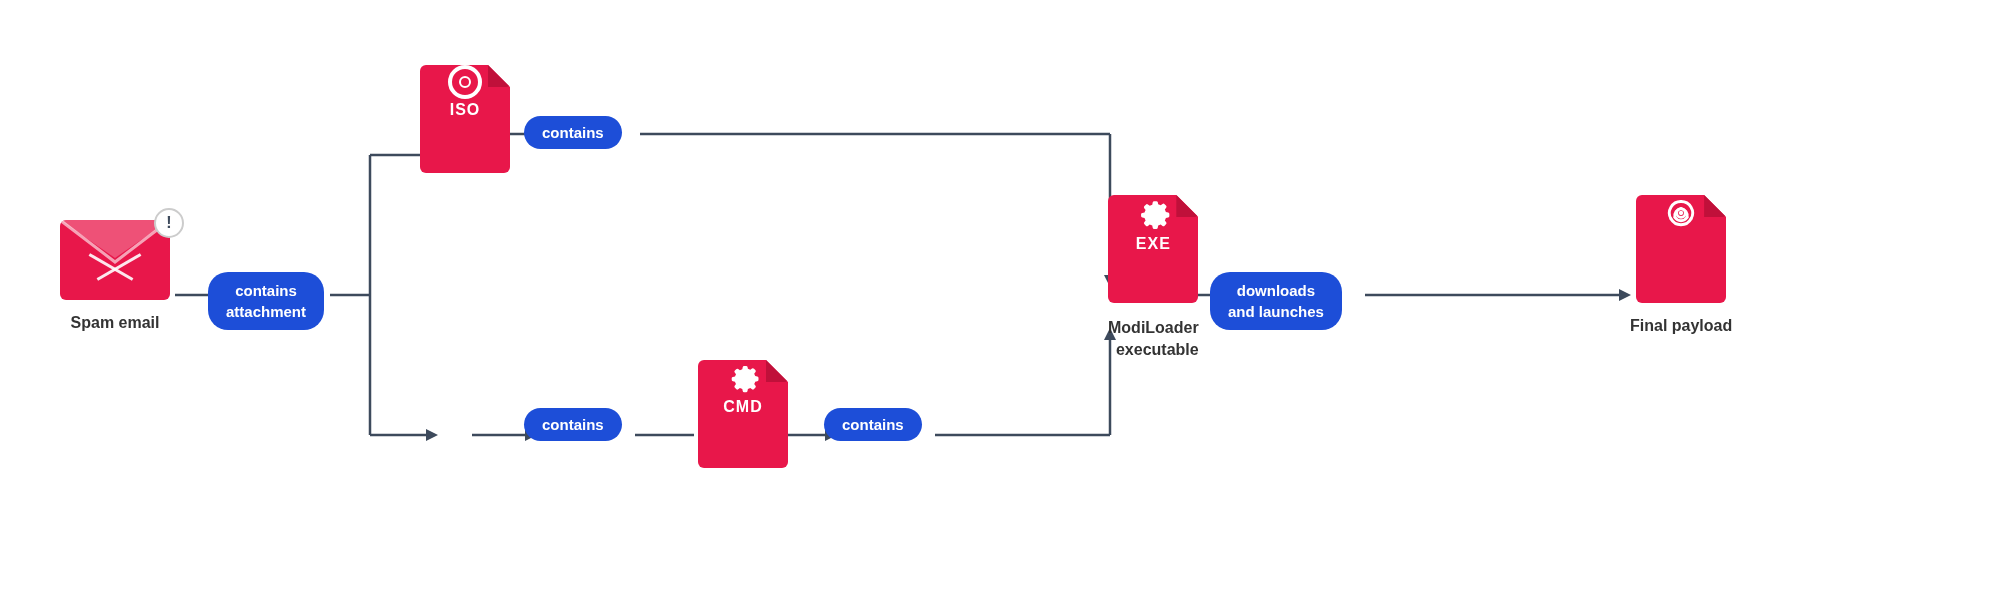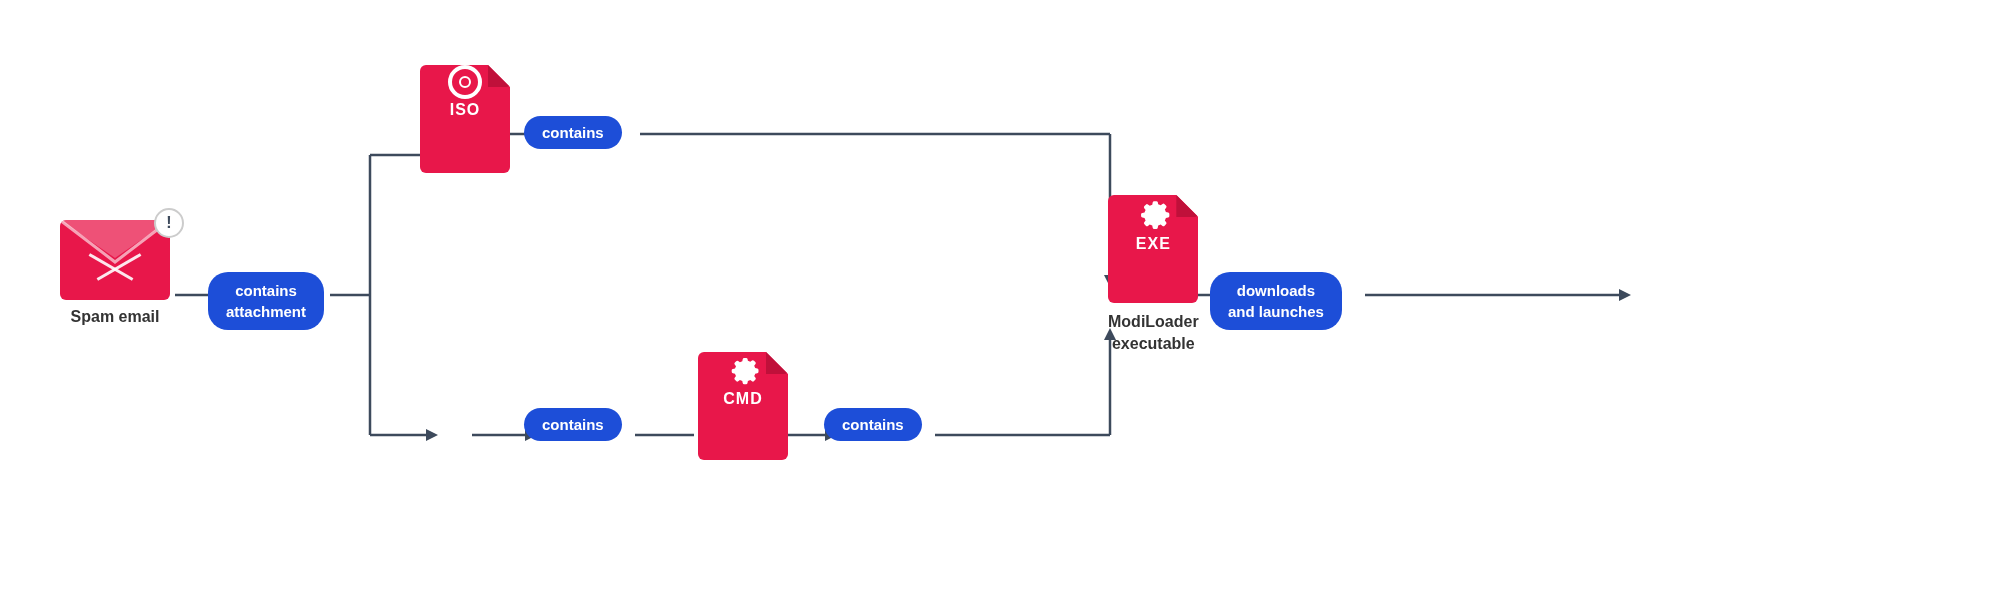--- a/index.html
+++ b/index.html
@@ -64,21 +64,21 @@
 
     .file-label {
       color: #fff;
       font-weight: 900;
       font-size: 16px;
       letter-spacing: 1px;
       z-index: 1;
     }
 
     .file-caption {
-      margin-top: 8px;
+      margin-top: 14px;
       font-size: 16px;
       font-weight: 600;
       color: #333;
       text-align: center;
       white-space: nowrap;
     }
 
     
     .email-icon {
       position: absolute;
@@ -276,21 +276,21 @@
 
   <div class="label-pill" style="left:524px; top:116px;">
     <span>contains</span>
   </div>
 
 
   <div class="label-pill" style="left:524px; top:408px;">
     <span>contains</span>
   </div>
 
-  <div class="file-icon" style="left:698px; top:352px;">
+  <div class="file-icon" style="left:698px; top:360px;">
     <div class="file-shape">
 
       <svg width="36" height="36" viewBox="0 0 36 36" class="gear-icon-svg">
         <path fill="white" d="M18 12a6 6 0 1 0 0 12A6 6 0 0 0 18 12zm0 10a4 4 0 1 1 0-8 4 4 0 0 1 0 8z"></path>
         <path fill="white" d="M32.3 16.5l-2.1-.4a12.2 12.2 0 0 0-1-2.4l1.3-1.7a1.5 1.5 0 0 0-.2-2l-1.3-1.3a1.5 1.5 0 0 0-2-.2l-1.7 1.3a12.2 12.2 0 0 0-2.4-1l-.4-2.1A1.5 1.5 0 0 0 21 6h-1.8a1.5 1.5 0 0 0-1.5 1.2l-.4 2.1a12.2 12.2 0 0 0-2.4 1L13.2 9a1.5 1.5 0 0 0-2 .2l-1.3 1.3a1.5 1.5 0 0 0-.2 2l1.3 1.7a12.2 12.2 0 0 0-1 2.4l-2.1.4A1.5 1.5 0 0 0 6.7 18v1.8a1.5 1.5 0 0 0 1.2 1.5l2.1.4a12.2 12.2 0 0 0 1 2.4l-1.3 1.7a1.5 1.5 0 0 0 .2 2l1.3 1.3a1.5 1.5 0 0 0 2 .2l1.7-1.3a12.2 12.2 0 0 0 2.4 1l.4 2.1a1.5 1.5 0 0 0 1.5 1.2H21a1.5 1.5 0 0 0 1.5-1.2l.4-2.1a12.2 12.2 0 0 0 2.4-1l1.7 1.3a1.5 1.5 0 0 0 2-.2l1.3-1.3a1.5 1.5 0 0 0 .2-2l-1.3-1.7a12.2 12.2 0 0 0 1-2.4l2.1-.4a1.5 1.5 0 0 0 1.2-1.5V18a1.5 1.5 0 0 0-1.2-1.5z"></path>
       </svg>
       <span class="file-label">CMD</span>
     </div>
   </div>
 
@@ -300,21 +300,40 @@
 
   <div class="file-icon" style="left:1060px; top:195px;padding-left:48px;">
     <div class="file-shape">
 
       <svg width="38" height="38" viewBox="0 0 36 36" class="gear-icon-svg">
         <path fill="white" d="M18 12a6 6 0 1 0 0 12A6 6 0 0 0 18 12zm0 10a4 4 0 1 1 0-8 4 4 0 0 1 0 8z"></path>
         <path fill="white" d="M32.3 16.5l-2.1-.4a12.2 12.2 0 0 0-1-2.4l1.3-1.7a1.5 1.5 0 0 0-.2-2l-1.3-1.3a1.5 1.5 0 0 0-2-.2l-1.7 1.3a12.2 12.2 0 0 0-2.4-1l-.4-2.1A1.5 1.5 0 0 0 21 6h-1.8a1.5 1.5 0 0 0-1.5 1.2l-.4 2.1a12.2 12.2 0 0 0-2.4 1L13.2 9a1.5 1.5 0 0 0-2 .2l-1.3 1.3a1.5 1.5 0 0 0-.2 2l1.3 1.7a12.2 12.2 0 0 0-1 2.4l-2.1.4A1.5 1.5 0 0 0 6.7 18v1.8a1.5 1.5 0 0 0 1.2 1.5l2.1.4a12.2 12.2 0 0 0 1 2.4l-1.3 1.7a1.5 1.5 0 0 0 .2 2l1.3 1.3a1.5 1.5 0 0 0 2 .2l1.7-1.3a12.2 12.2 0 0 0 2.4 1l.4 2.1a1.5 1.5 0 0 0 1.5 1.2H21a1.5 1.5 0 0 0 1.5-1.2l.4-2.1a12.2 12.2 0 0 0 2.4-1l1.7 1.3a1.5 1.5 0 0 0 2-.2l1.3-1.3a1.5 1.5 0 0 0 .2-2l-1.3-1.7a12.2 12.2 0 0 0 1-2.4l2.1-.4a1.5 1.5 0 0 0 1.2-1.5V18a1.5 1.5 0 0 0-1.2-1.5z"></path>
       </svg>
       <span class="file-label">EXE</span>
     </div>
-    <div class="file-caption" style="line-height:1.4;">ModiLoader<br>executable</div>
+    <div class="file-caption" style="line-height:1.4;text-align:right;">ModiLoader<br>executable</div>
   </div>
 
   <div class="label-pill" style="left:1210px; top:272px; line-height:1.4;">
     <span>downloads<br>and launches</span>
   </div>
 
+  <div class="file-icon" style="left:1630px; top:195px;">
+    <div class="file-shape">
+
+      <svg width="36" height="36" viewBox="0 0 100 100" class="gear-icon-svg">
+
+        <circle cx="50" cy="50" r="12" fill="none" stroke="white" stroke-width="8"></circle>
+
+        <path d="M50 38 A20 20 0 0 1 67 62" fill="none" stroke="white" stroke-width="8" stroke-linecap="round"></path>
+        <path d="M67 62 A20 20 0 0 1 33 62" fill="none" stroke="white" stroke-width="8" stroke-linecap="round"></path>
+        <path d="M33 62 A20 20 0 0 1 50 38" fill="none" stroke="white" stroke-width="8" stroke-linecap="round"></path>
+
+        <path d="M50 18 A32 32 0 0 1 78 66" fill="none" stroke="white" stroke-width="8" stroke-linecap="round"></path>
+        <path d="M78 66 A32 32 0 0 1 22 66" fill="none" stroke="white" stroke-width="8" stroke-linecap="round"></path>
+        <path d="M22 66 A32 32 0 0 1 50 18" fill="none" stroke="white" stroke-width="8" stroke-linecap="round"></path>
+        <circle cx="50" cy="50" r="6" fill="white"></circle>
+      </svg>
+    </div>
+    <div class="file-caption">Final payload</div>
+  </div>
 
 </div>
 
 </body></html>

